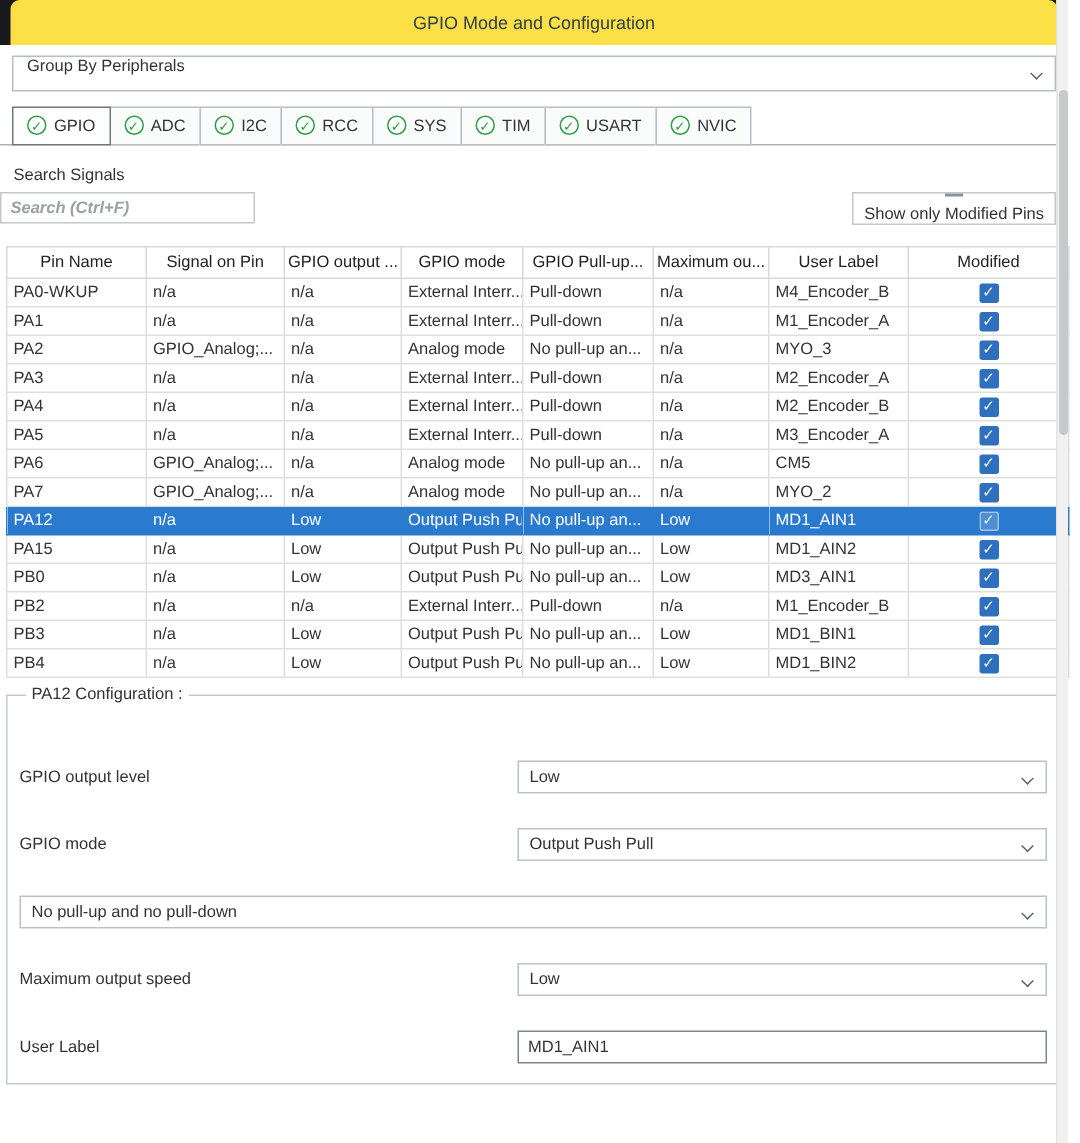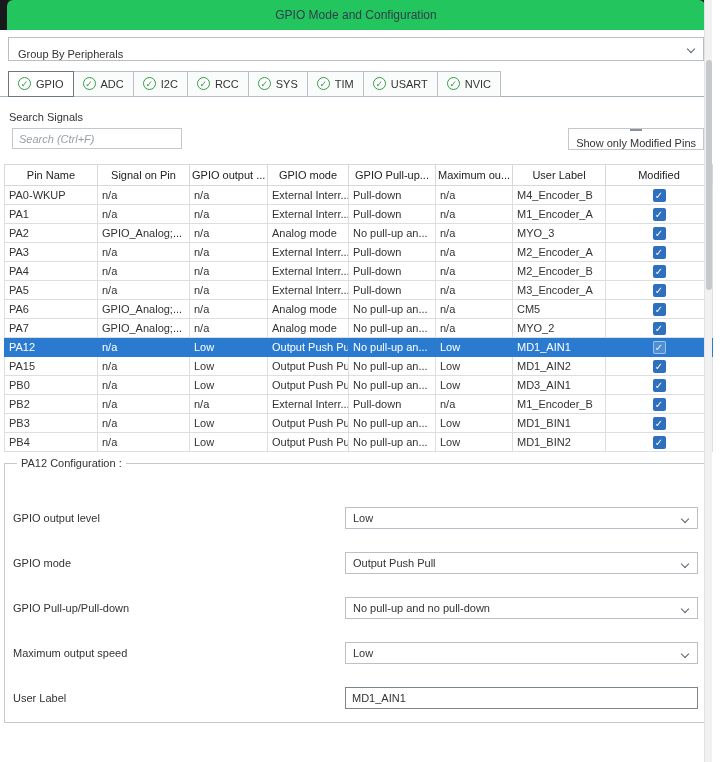--- a/index.html
+++ b/index.html
@@ -3,46 +3,46 @@
 <meta charset="utf-8">
 <style>
   * { margin:0; padding:0; box-sizing:border-box; }
   html,body { width:720px; height:762px; overflow:hidden; }
   body { font-family:"Liberation Sans", sans-serif; font-size:11px; color:#333; background:#fff; position:relative; }
 
   .app { position:absolute; left:0; top:0; width:712px; height:762px; background:#fff; }
 
   
   .top-strip { height:30px; background:#17191c; position:relative; }
-  .blue-header { position:absolute; left:7px; right:7px; top:0; bottom:0; background:#22c55e;
+  .blue-header { position:absolute; left:7px; right:7px; top:0; bottom:0; background:#fde047;
                  border-radius:6px 6px 0 0; display:flex; align-items:center; justify-content:center;
                  font-size:12px; color:#31404a; }
 
   .config-bar { margin-top:7px; height:20px; background:#3f4245; color:#fff; font-size:12px;
                 display:flex; align-items:center; justify-content:center; }
 
   
   .groupby { margin:7px 8px 0 8px; height:24px; border:1px solid #b7bec5; background:#fff;
-             position:relative; display:flex; align-items:flex-end; padding:0 20px 0 9px; }
+             position:relative; display:flex; align-items:flex-start; padding:0 20px 0 9px; }
   .chevron { width:6px; height:6px; border-right:1.4px solid #5a6168; border-bottom:1.4px solid #5a6168;
              transform:rotate(45deg); display:inline-block; }
   .chevron-abs { position:absolute; right:9px; top:8px; }
 
   
   .tabbar { display:flex; margin-top:9px; padding-left:8px; border-bottom:1px solid #aab2b9; height:27px; align-items:flex-end; }
   .tab { display:flex; align-items:center; gap:5px; padding:4px 9px 5px 9px; border:1px solid #b8bfc6;
          background:#fafbfb; margin-right:-1px; cursor:default; height:26px; margin-bottom:-1px; }
   .tab-selected { background:#fff; border:1px solid #6d7780; z-index:2; position:relative; }
   .tab-check { width:13px; height:13px; border:1.3px solid #2f9e44; border-radius:50%; color:#2f9e44;
                font-size:9px; line-height:10px; display:inline-flex; align-items:center; justify-content:center; background:#fff; }
 
   .search-label { margin:14px 0 0 9px; }
   .search-row { position:relative; margin-top:5px; height:22px; }
-  .search-input { position:absolute; left:12px; top:0; width:170px; height:21px; border:1px solid #c2c8ce;
-                  padding:0 6px; font-family:"Liberation Sans", sans-serif; font-size:11px; color:#333; outline:none; }
+  .search-input { position:absolute; left:0; top:0; width:170px; height:21px; border:1px solid #c2c8ce;
+                  padding:0 6px; font-family:"Liberation Sans", sans-serif; font-size:11px; color:#333; outline:none;font-weight:bold; }
   .search-input::placeholder { color:#9aa0a6; font-style:italic; }
   .filter-box { position:absolute; right:8px; top:0; height:22px; border:1px solid #c2c8ce; background:#fff;
                 display:flex; align-items:center; gap:6px; padding:0 7px;flex-direction:column; }
   .cb-empty { width:12px; height:12px; border:1px solid #8a9097; background:#fff; display:inline-block; }
 
   
   .pins-table { margin:14px 0 0 4px; width:708px; border-collapse:collapse; table-layout:fixed; }
   .pins-table th { height:21px; font-weight:400; color:#222; border:1px solid #d6d9dc; text-align:center;
                    overflow:hidden; white-space:nowrap; background:#fff; padding:0 2px; }
   .pins-table td { height:19px; border:1px solid #dcdfe2; padding:0 4px; overflow:hidden; white-space:nowrap; background:#fff; }
@@ -305,21 +305,20 @@
           </div>
         </div>
         <div class="field-row">
           <div class="field-label">GPIO mode</div>
           <div class="select">
             <span>Output Push Pull</span>
             <span class="chevron chevron-abs"></span>
           </div>
         </div>
         <div class="field-row">
-          <div class="field-label">GPIO Pull-up/Pull-down</div>
           <div class="select">
             <span>No pull-up and no pull-down</span>
             <span class="chevron chevron-abs"></span>
           </div>
         </div>
         <div class="field-row">
           <div class="field-label">Maximum output speed</div>
           <div class="select">
             <span>Low</span>
             <span class="chevron chevron-abs"></span>

